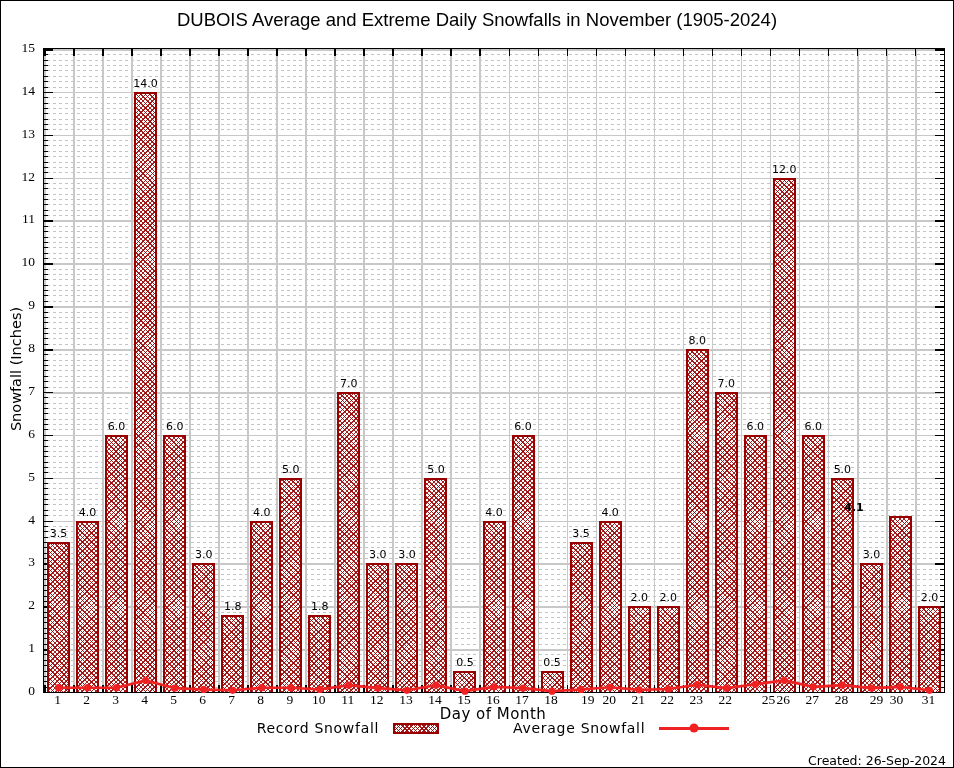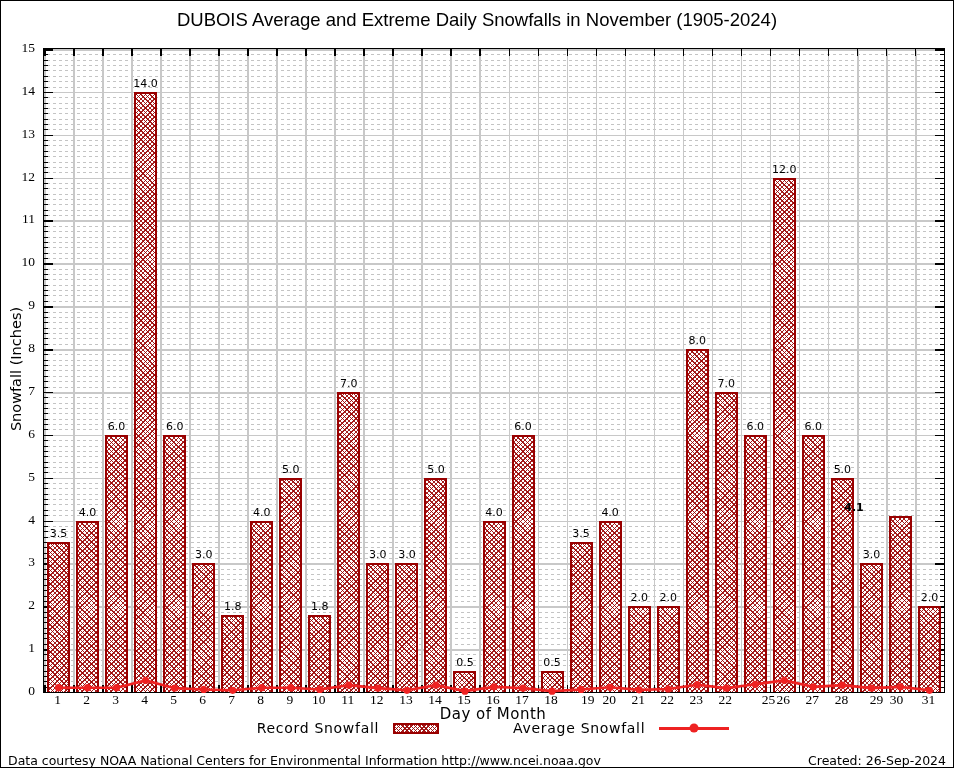--- a/index.html
+++ b/index.html
@@ -245,16 +245,15 @@
   <div id="legend">
     <span>Record Snowfall</span>
     <span id="legend-record-swatch"></span>
     <span class="legend-gap"></span>
     <span>Average Snowfall</span>
     <span id="legend-average-marker">
         <span class="dot"></span>
       </span>
   </div>
 
-  <div id="footer-line2" class="footer-line">Data courtesy NOAA National Centers for Environmental Information http://www.ncei.noaa.gov</div>
   <div id="created-date">Created: 26-Sep-2024</div>
 
 </div>
 
 </body></html>

